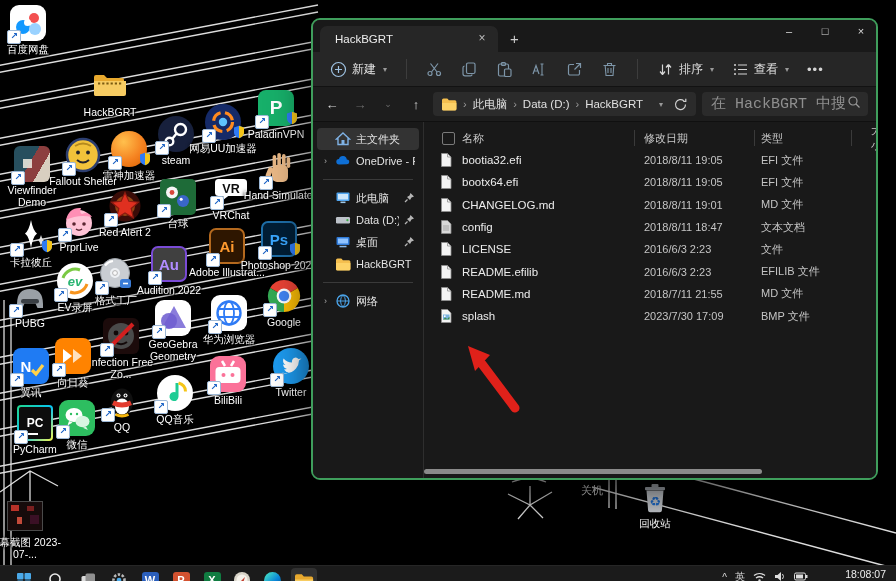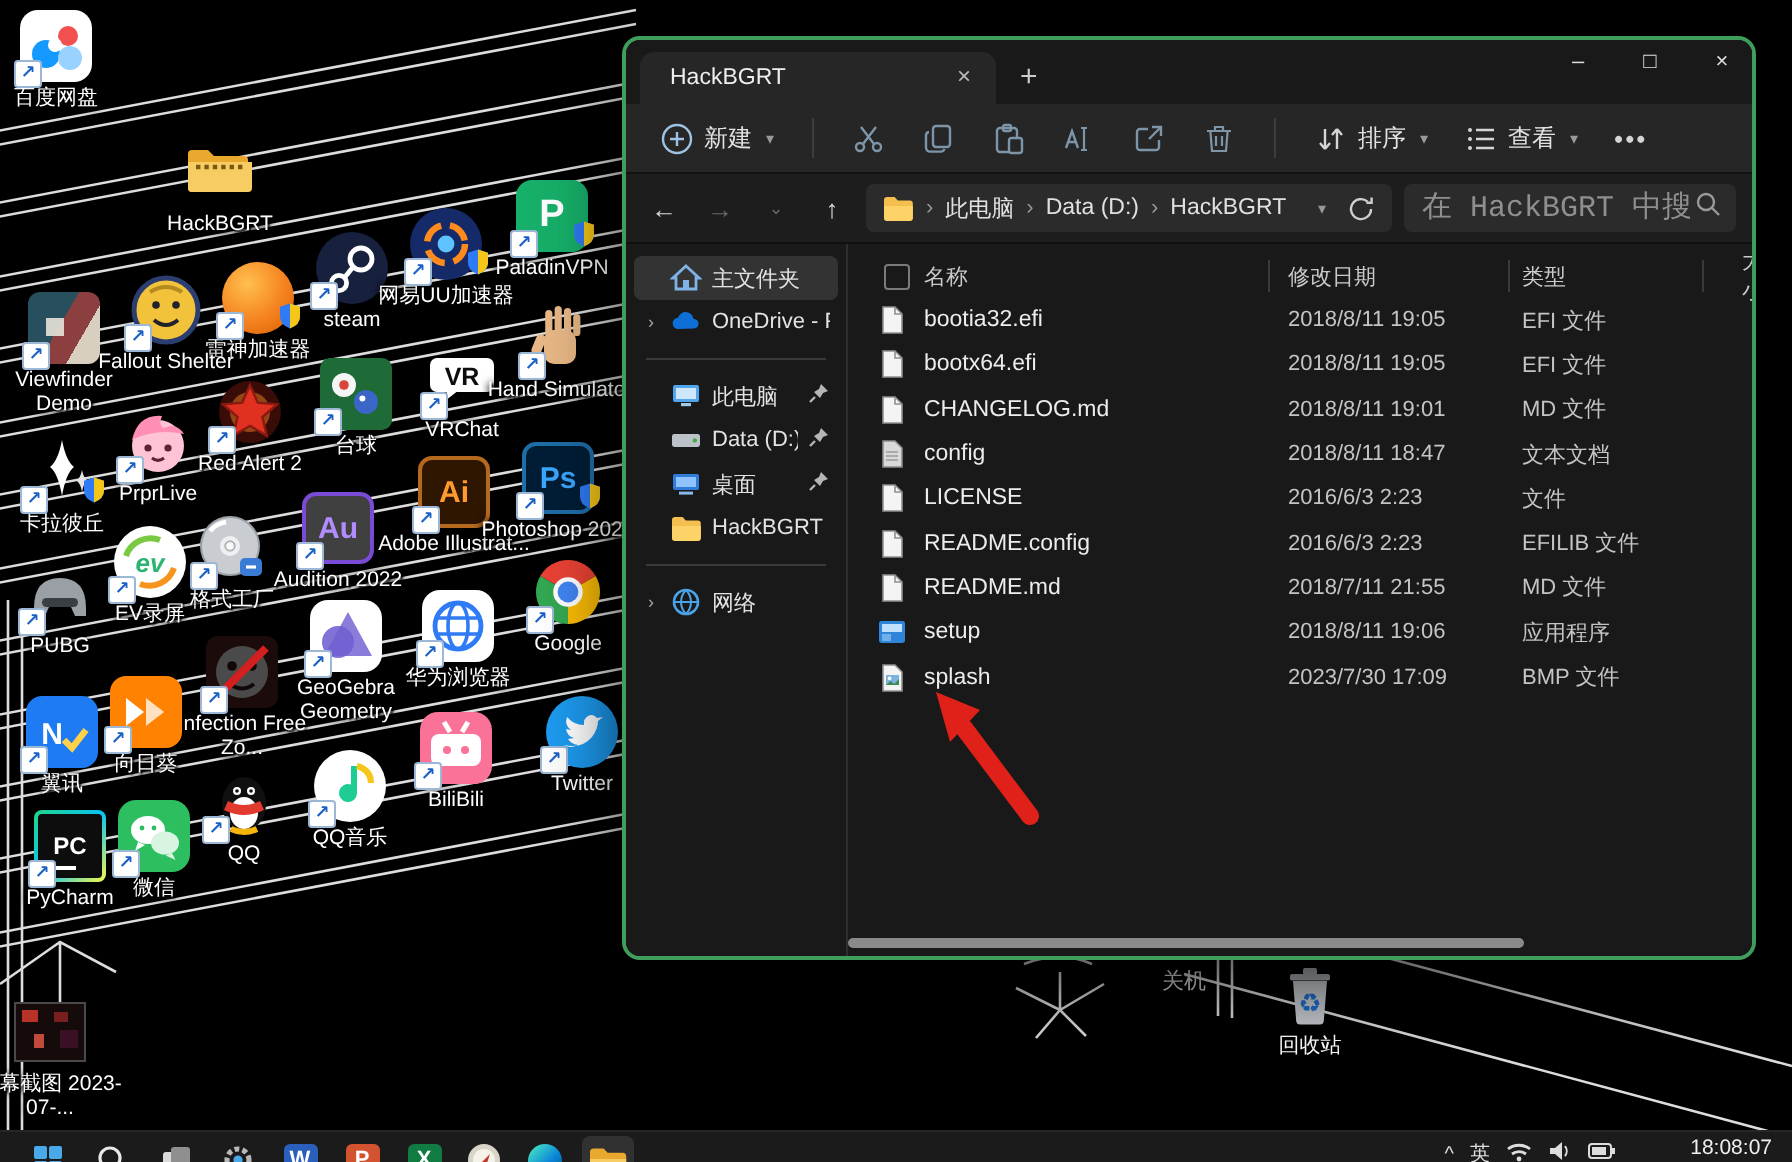--- a/index.html
+++ b/index.html
@@ -846,46 +846,34 @@
     <span class="fdate">2016/6/3 2:23</span>
     <span class="ftype">文件</span>
             </div>
             <div class="frow">
               <span class="fico">
                 <svg width="16" height="16" viewBox="0 0 16 16">
                   <path d="M3.5,1.5 h6 l3.5,3.5 v9.5 h-9.5 z" fill="#f4f4f4" stroke="#909090" stroke-width="0.8"></path>
                   <path d="M9.5,1.5 v3.5 h3.5" fill="none" stroke="#909090" stroke-width="0.8"></path>
                 </svg>
               </span>
-    <span class="fname">README.config</span>
+    <span class="fname">README.efilib</span>
     <span class="fdate">2016/6/3 2:23</span>
     <span class="ftype">EFILIB 文件</span>
             </div>
             <div class="frow">
               <span class="fico">
                 <svg width="16" height="16" viewBox="0 0 16 16">
                   <path d="M3.5,1.5 h6 l3.5,3.5 v9.5 h-9.5 z" fill="#f4f4f4" stroke="#909090" stroke-width="0.8"></path>
                   <path d="M9.5,1.5 v3.5 h3.5" fill="none" stroke="#909090" stroke-width="0.8"></path>
                 </svg>
               </span>
     <span class="fname">README.md</span>
     <span class="fdate">2018/7/11 21:55</span>
     <span class="ftype">MD 文件</span>
-            </div>
-            <div class="frow">
-              <span class="fico">
-                <svg width="16" height="16" viewBox="0 0 16 16">
-                  <rect x="1.5" y="2.5" width="13" height="11" rx="1.2" fill="#2e84d8"></rect>
-                  <rect x="3" y="4" width="10" height="4" fill="#bfe0ff"></rect>
-                  <rect x="3" y="9" width="4.5" height="3.5" fill="#6fb0e8"></rect>
-                </svg>
-              </span>
-    <span class="fname">setup</span>
-    <span class="fdate">2018/8/11 19:06</span>
-    <span class="ftype">应用程序</span>
             </div>
             <div class="frow">
               <span class="fico">
                 <svg width="16" height="16" viewBox="0 0 16 16">
                   <path d="M3.5,1.5 h6 l3.5,3.5 v9.5 h-9.5 z" fill="#f4f4f4" stroke="#909090" stroke-width="0.8"></path>
                   <rect x="5" y="6.5" width="6.5" height="5" fill="#7ab3e0"></rect>
                   <circle cx="6.8" cy="8.2" r="0.9" fill="#fff"></circle>
                   <path d="M5,11.5 l2.2,-2 2,1.5 2.3,-2.5 v3 z" fill="#3d8a4e"></path>
                 </svg>
               </span>

